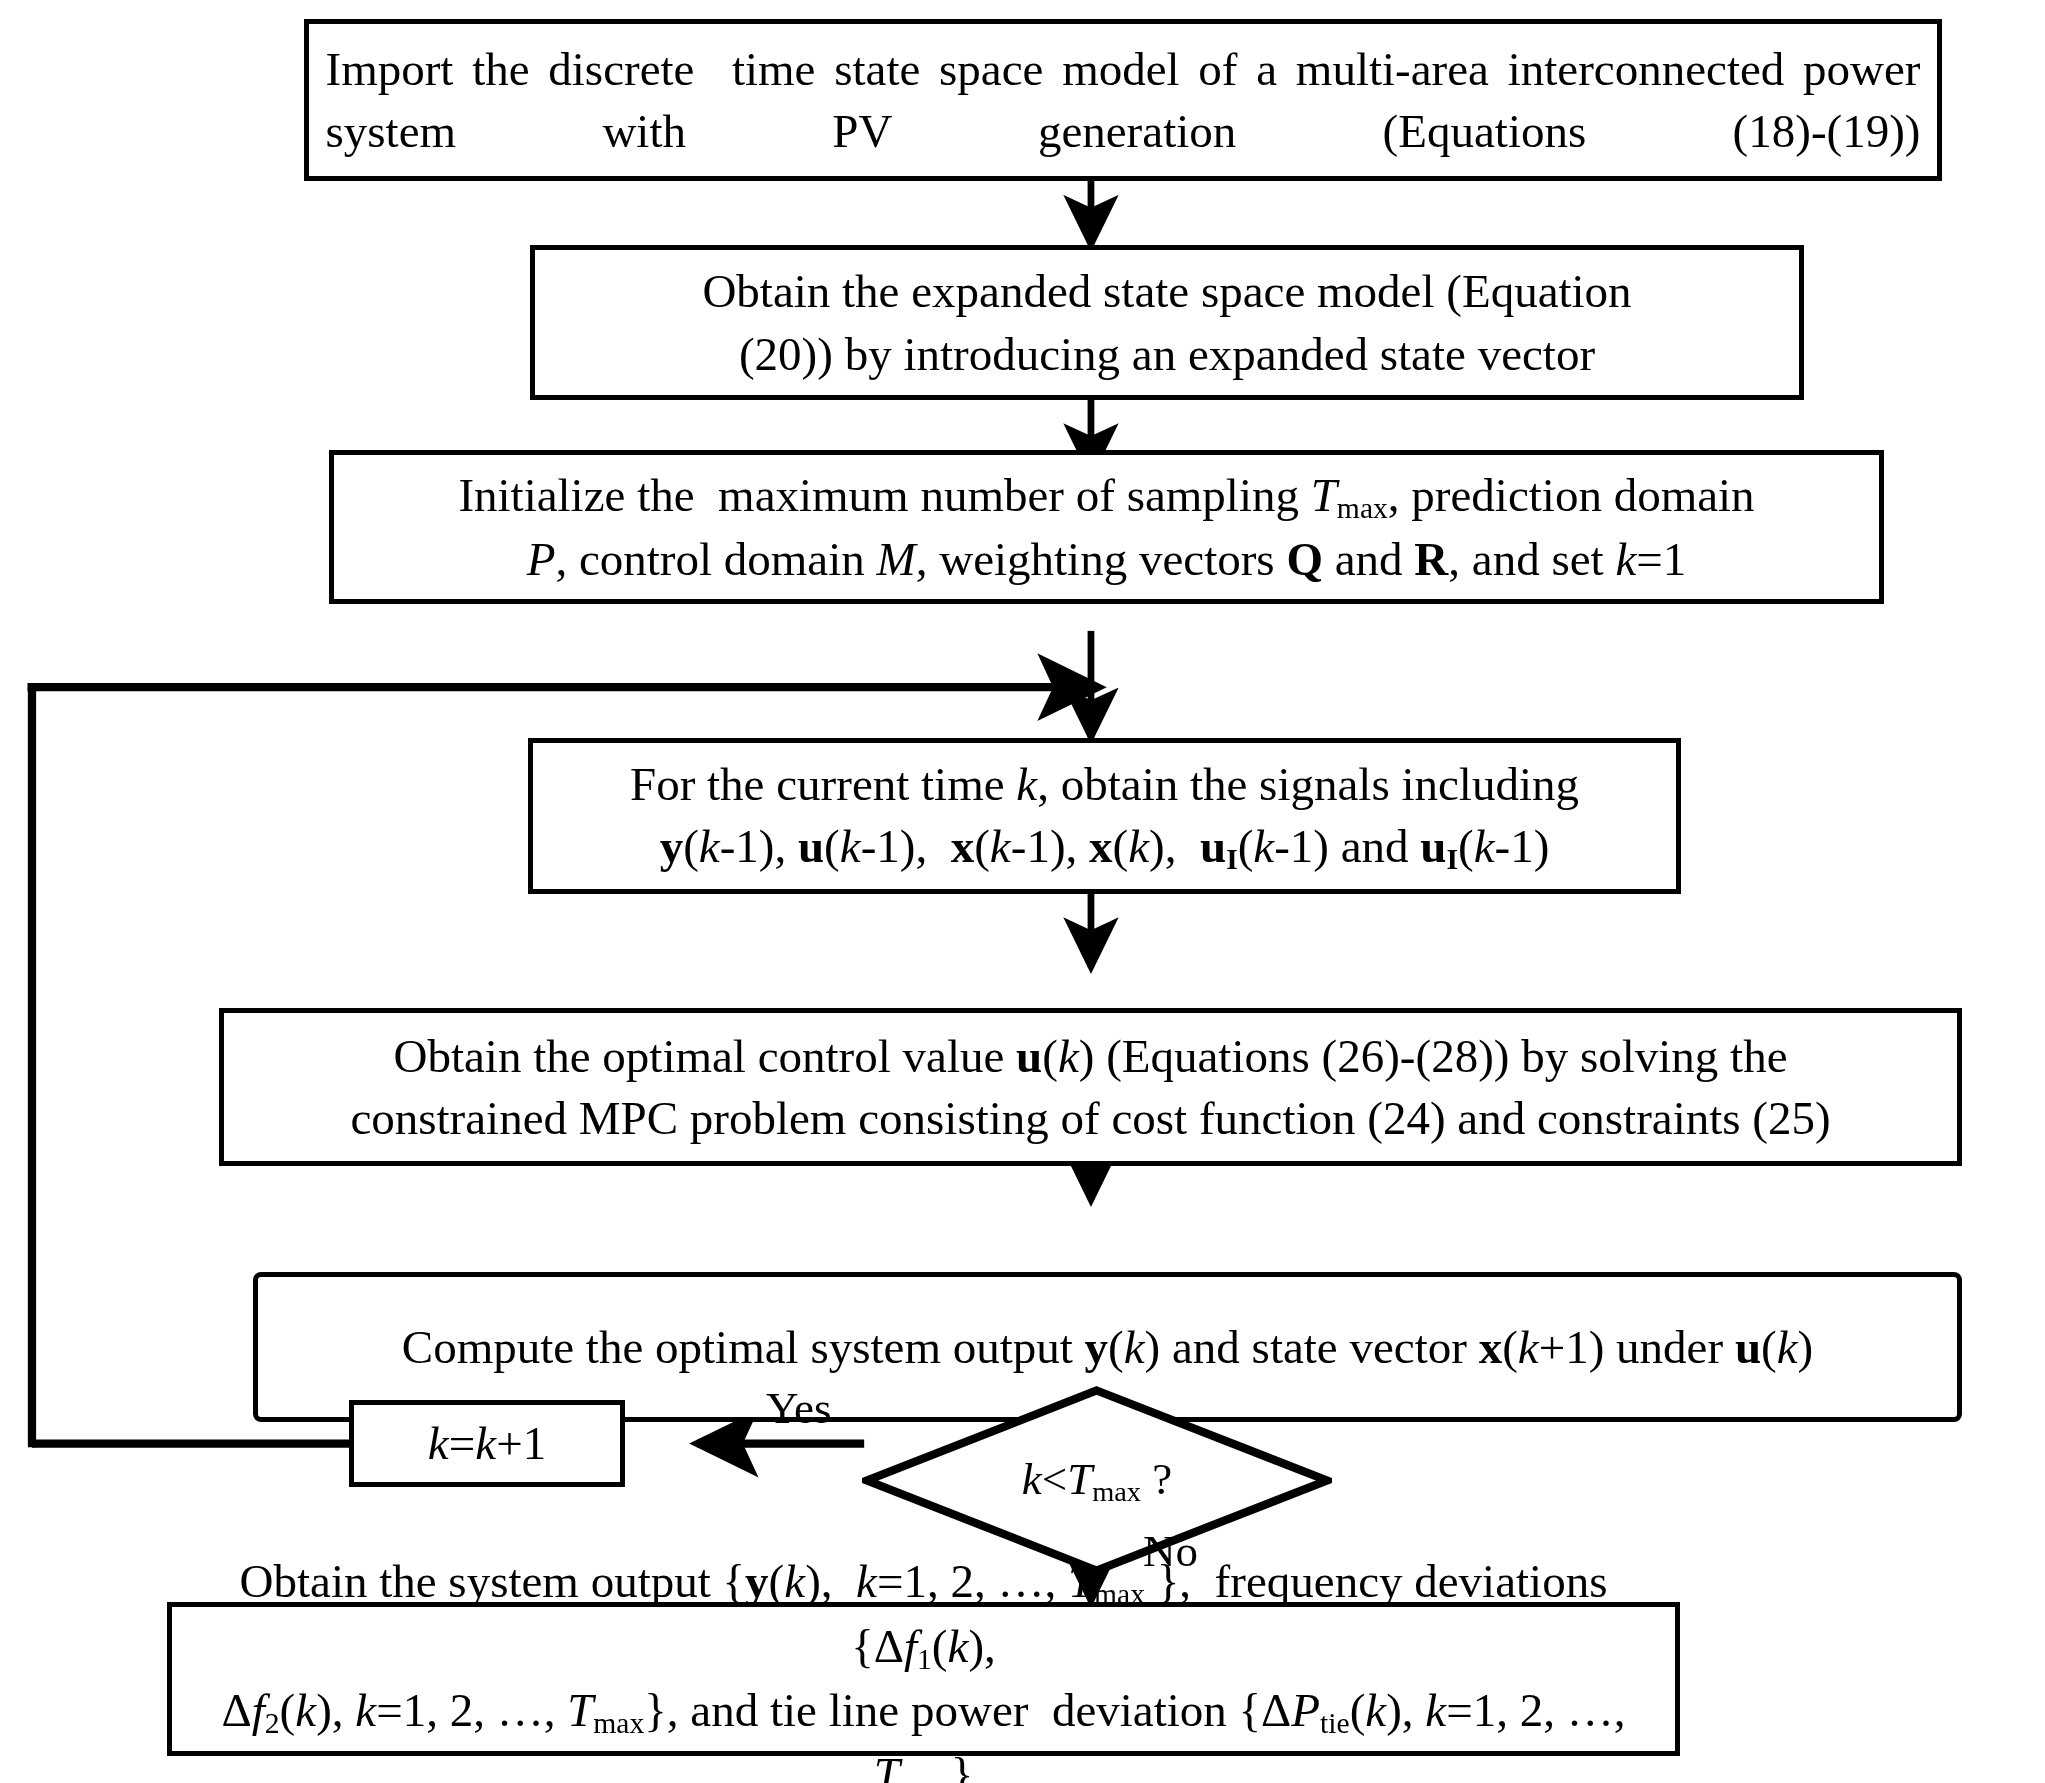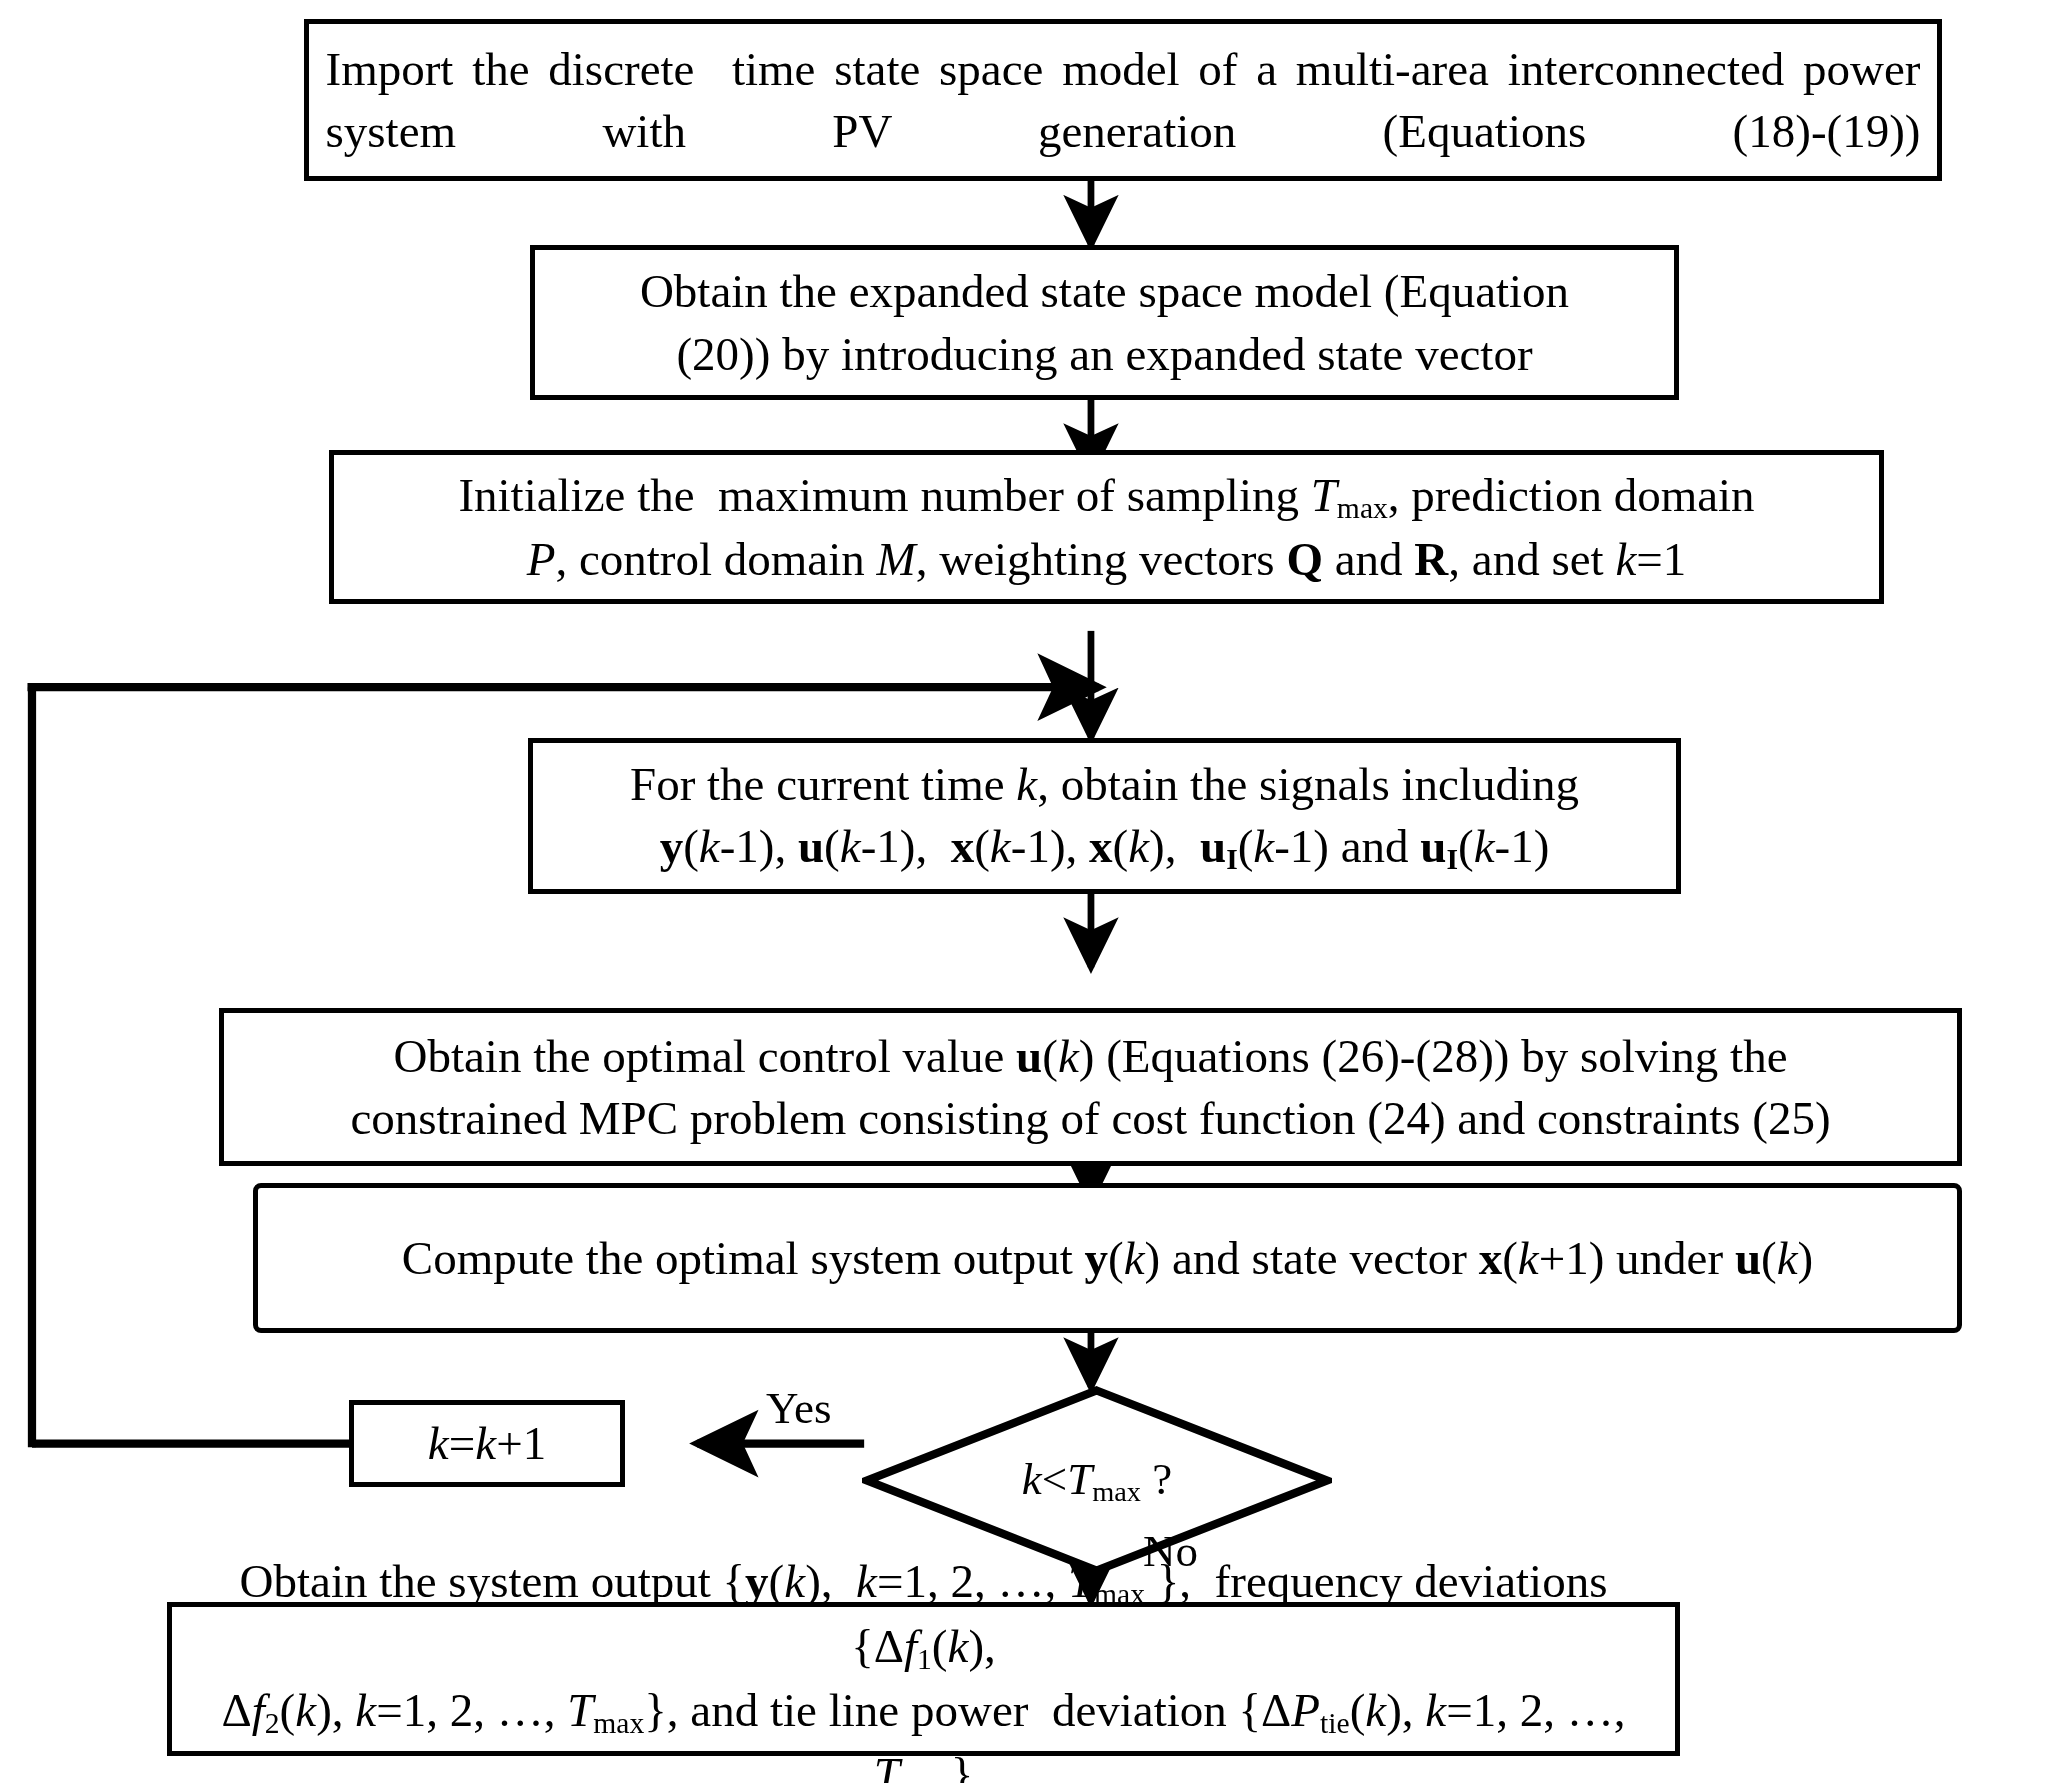--- a/index.html
+++ b/index.html
@@ -107,21 +107,21 @@
     <line x1="1452" y1="2095" x2="1452" y2="2132" stroke="#000" stroke-width="9" marker-end="url(#ah)"></line>
   </svg>
 
   <div class="node justified" style="left:304px; top:19px; width:1638px; height:162px;">
     <div class="inner">
       Import the discrete&nbsp; time state space model of a multi-area
       interconnected power system with PV generation (Equations (18)-(19))
     </div>
   </div>
 
-  <div class="node" style="left:530px; top:245px; width:1149px; height:155px;">
+  <div class="node" style="left:530px; top:245px; width:1274px; height:155px;">
     <div class="inner">
       Obtain the expanded state space model (Equation<br>
       (20)) by introducing an expanded state vector
     </div>
   </div>
 
   <div class="node" style="left:329px; top:450px; width:1555px; height:154px;">
     <div class="inner">
       Initialize the&nbsp; maximum number of sampling <span class="nb"><i class="v">T</i><sub>max</sub></span>, prediction domain<br>
       <i class="v">P</i>, control domain <i class="v">M</i>, weighting vectors <b class="bf">Q</b> and <b class="bf">R</b>, and set <i class="v">k</i>=1
@@ -135,21 +135,21 @@
     </div>
   </div>
 
   <div class="node" style="left:219px; top:968px; width:1743px; height:158px;margin-top:40px;">
     <div class="inner">
       Obtain the optimal control value <b class="bf">u</b>(<i class="v">k</i>) (Equations (26)-(28)) by solving the<br>
       constrained MPC problem consisting of cost function (24) and constraints (25)
     </div>
   </div>
 
-  <div class="node" style="left:253px; top:1183px; width:1709px; height:150px;border-radius:8px;">
+  <div class="node" style="left:253px; top:1272px; width:1709px; height:150px;border-radius:8px;">
     <div class="inner">
       Compute the optimal system output <b class="bf">y</b>(<i class="v">k</i>) and state vector <b class="bf">x</b>(<i class="v">k</i>+1) under <b class="bf">u</b>(<i class="v">k</i>)
     </div>
   </div>
 
   <div class="diamond" style="left:862px; top:1386px; width:470px; height:189px;justify-content:center;">
     <svg width="470" height="189" viewBox="0 0 625 252" xmlns="http://www.w3.org/2000/svg">
       <polygon points="312,6 619,126 312,246 6,126" fill="#ffffff" stroke="#000000" stroke-width="11"></polygon>
     </svg>
     <span class="dlabel">

